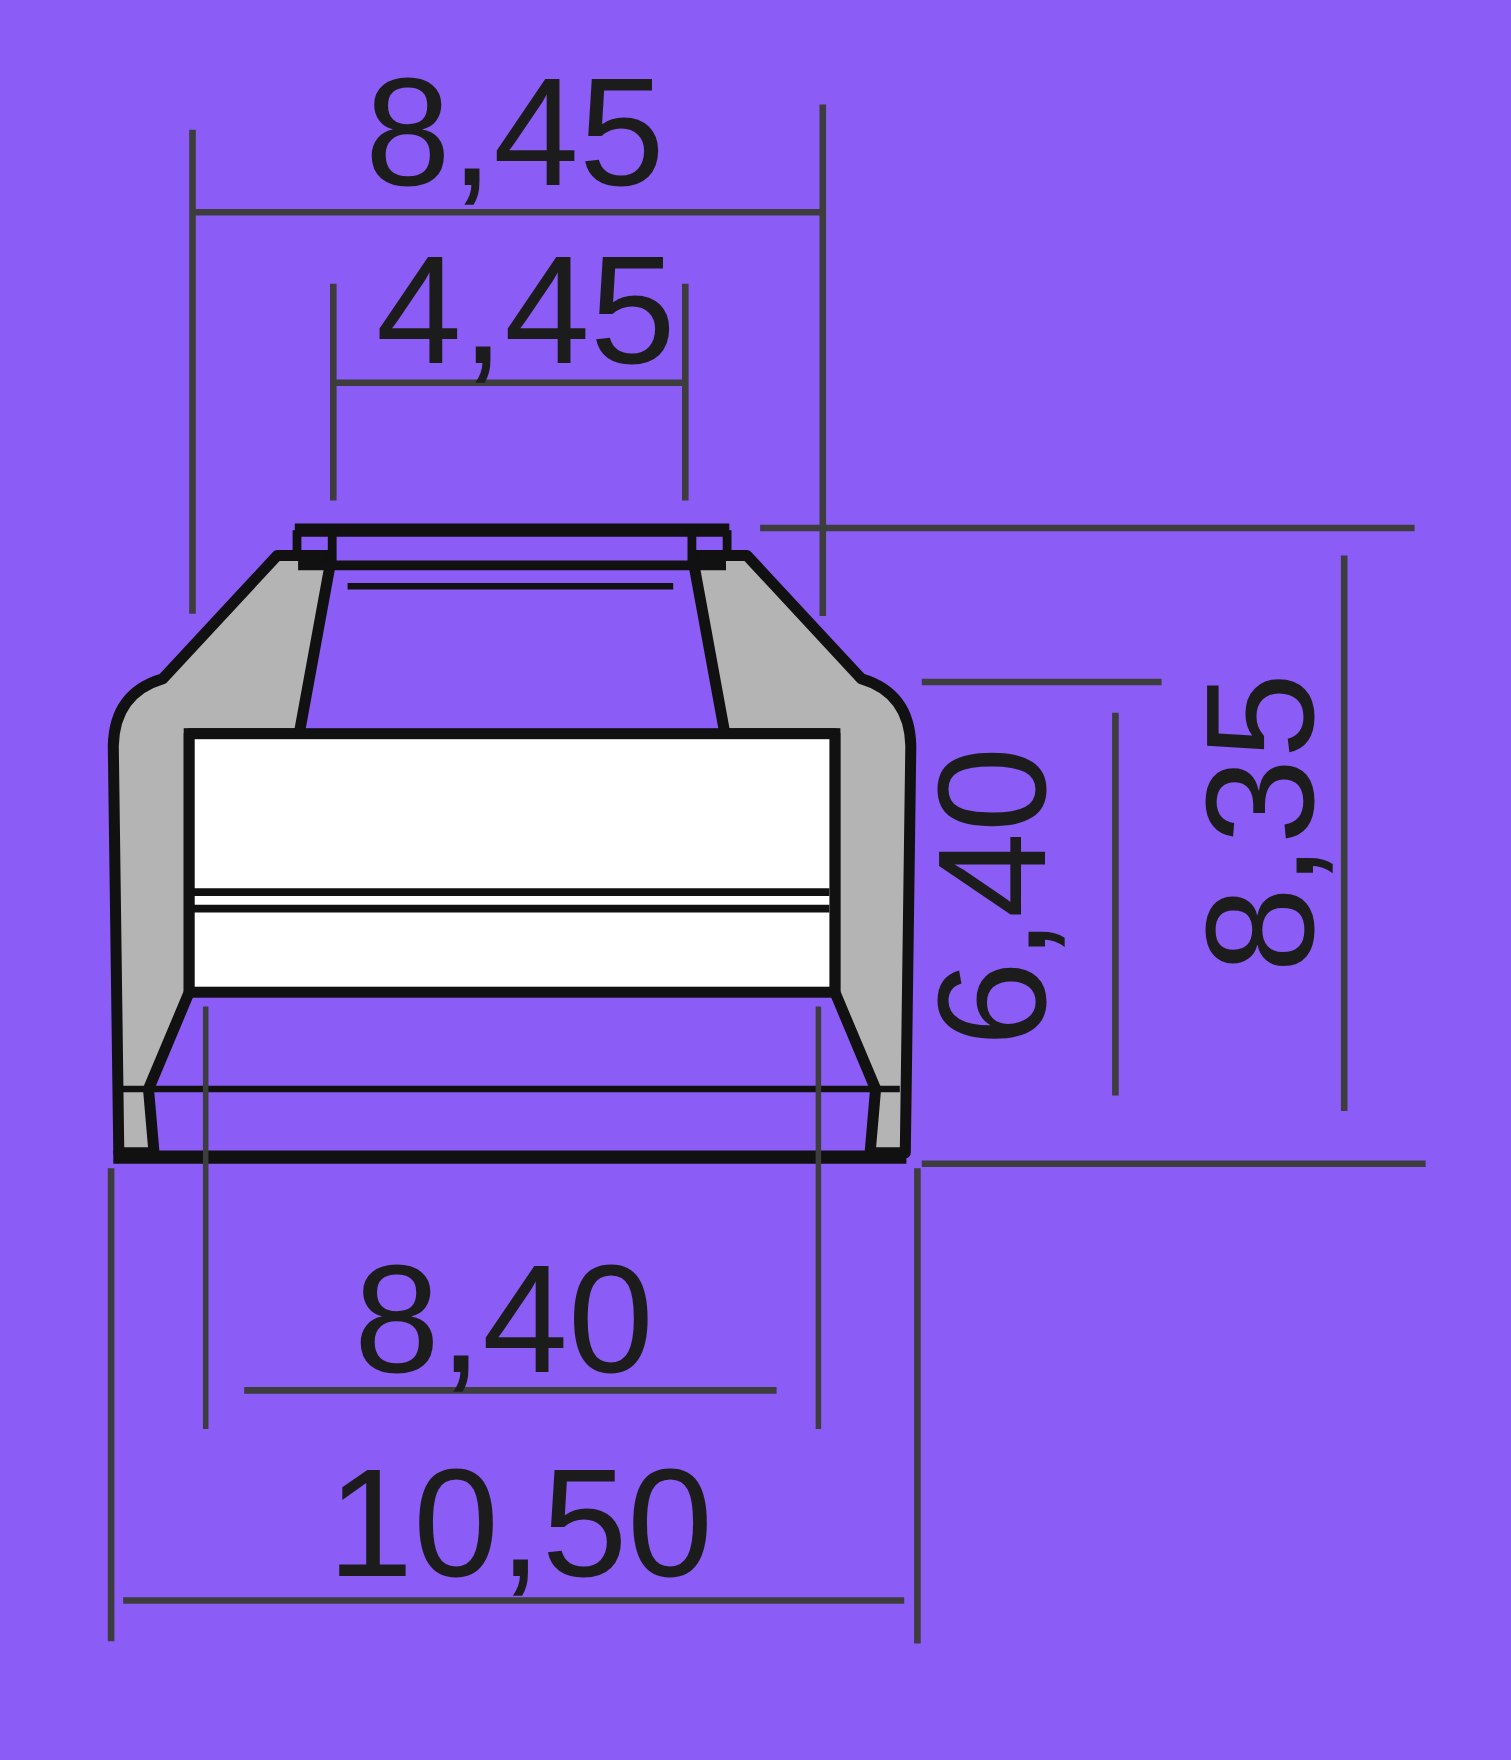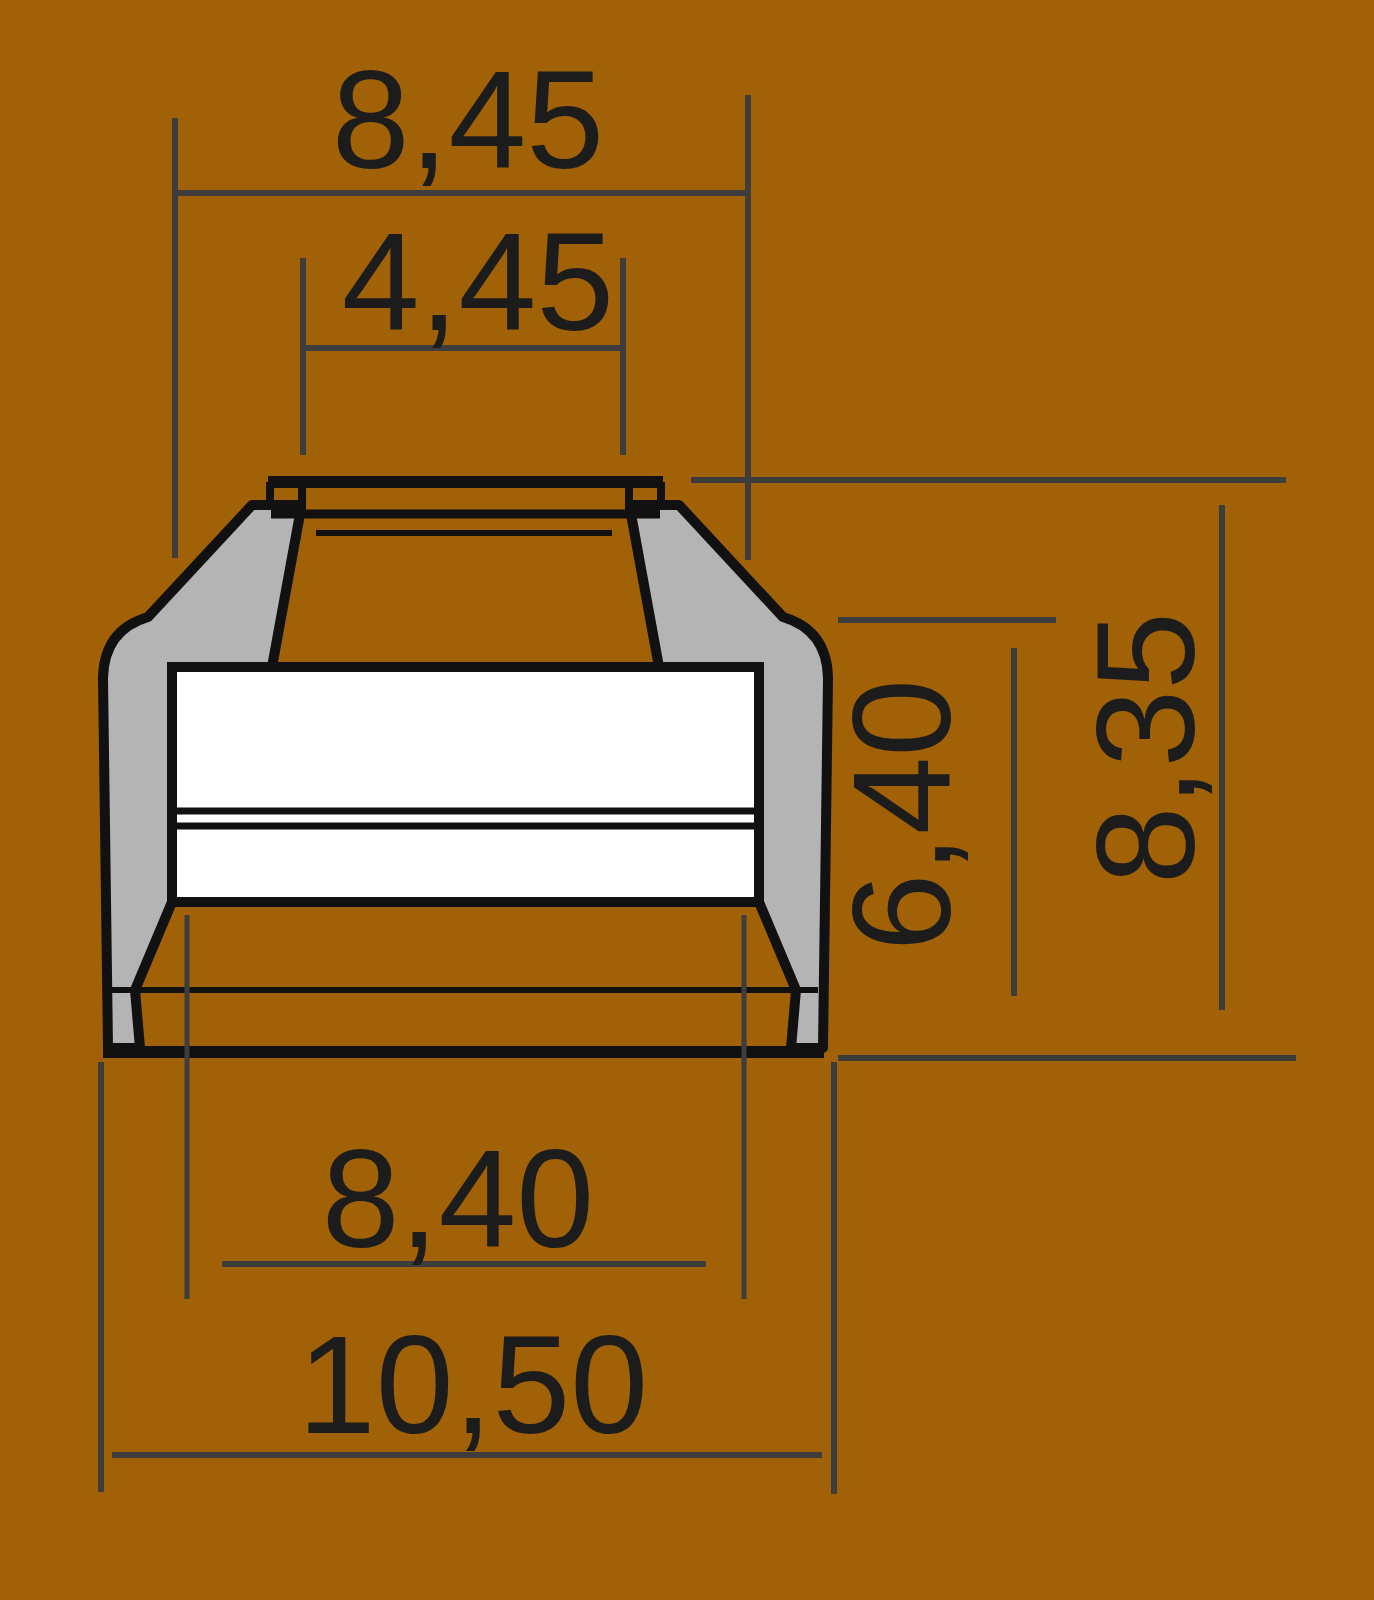--- a/index.html
+++ b/index.html
@@ -1,17 +1,17 @@
 <!DOCTYPE html>
 <html><head>
 <meta charset="utf-8">
 <style>
   html,body{margin:0;padding:0;}
   body{background:#ffffff;}
-  .stage{width:1374px;height:1600px;position:relative;background:#a16207;overflow:hidden;}
+  .stage{width:1374px;height:1600px;position:relative;background:#8b5cf6;overflow:hidden;}
   svg{display:block;}
   .dim-text{
     font-family:"Liberation Sans", sans-serif;
     font-size:140px;
     letter-spacing:0px;
   }
   .part-line{fill:none;stroke-linecap:butt;}
   .dim-line{fill:none;stroke-linecap:butt;}
 </style>
 </head>

